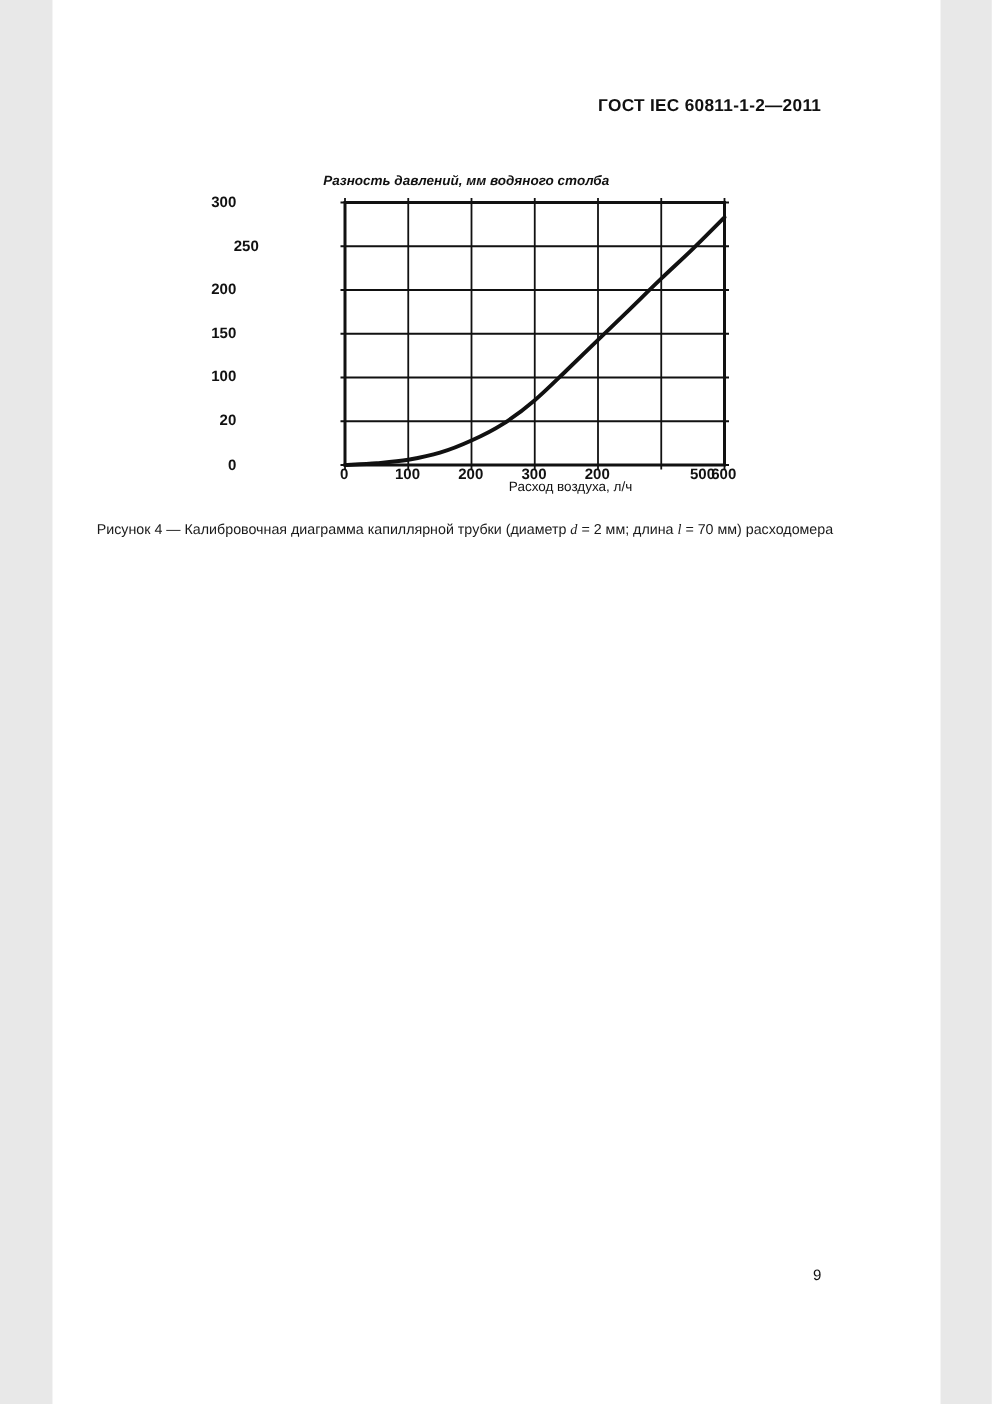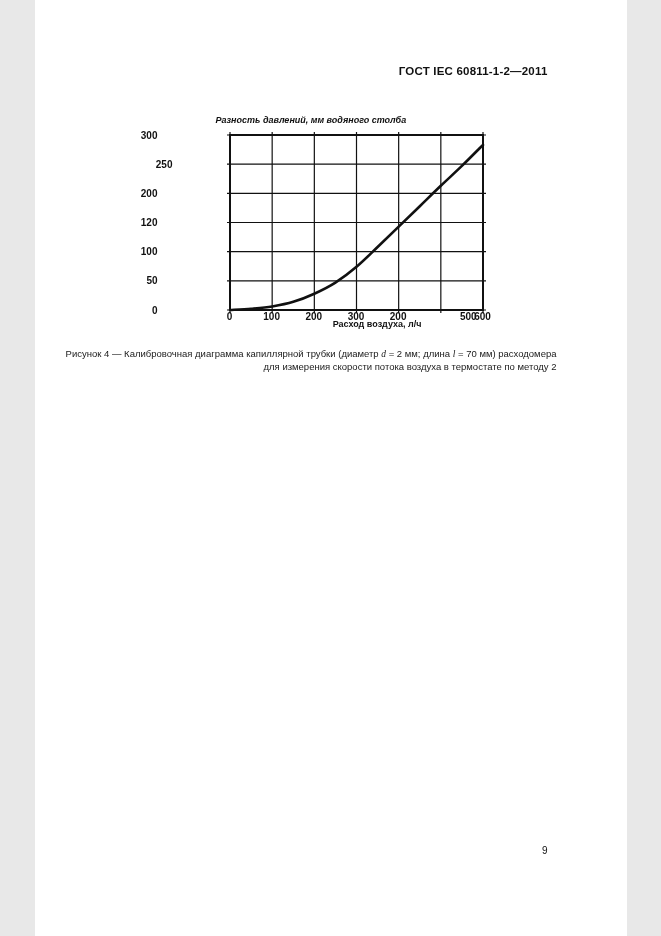--- a/index.html
+++ b/index.html
@@ -39,30 +39,30 @@
     position: absolute;
     font-size: 10px;
     font-weight: bold;
     white-space: nowrap;
   }
   .x-axis-label {
     position: absolute;
     top: 319px;
     right: 205px;
     font-size: 9px;
-    font-weight: bold;
+    font-weight: normal;
     white-space: nowrap;
     margin-left: 44px;
   }
   .caption {
     position: absolute;
     left: 30px;
-    right: 70px;
+    right: 55px;
     top: 348px;
-    text-align: right;
+    text-align: left;
     font-size: 9.5px;
     line-height: 12.5px;
     color: #1a1a1a;
   }
   .caption i {
     font-family: "Liberation Serif", serif;
     font-style: italic;
   }
   .page-number {
     position: absolute;
@@ -95,40 +95,39 @@
         <line x1="1" y1="91.5" x2="260" y2="91.5" stroke="#111111" stroke-width="1.2"></line>
         <line x1="1" y1="62.33333333333334" x2="260" y2="62.33333333333334" stroke="#111111" stroke-width="1.2"></line>
         <line x1="1" y1="33.16666666666666" x2="260" y2="33.16666666666666" stroke="#111111" stroke-width="1.2"></line>
         <line x1="1" y1="4" x2="260" y2="4" stroke="#111111" stroke-width="1.2"></line>
         <rect x="4" y="4" width="253" height="175" fill="none" stroke="#111111" stroke-width="2"></rect>
         <path d="M4.0,179.0C7.5,178.8 18.1,178.4 25.1,177.8C32.1,177.2 39.1,176.7 46.2,175.5C53.2,174.3 60.2,173.0 67.3,170.8C74.3,168.7 81.3,165.9 88.3,162.7C95.4,159.5 102.4,156.1 109.4,151.6C116.4,147.1 123.5,141.8 130.5,135.8C137.5,129.9 144.6,122.7 151.6,116.0C158.6,109.3 165.6,102.4 172.7,95.6C179.7,88.8 186.7,82.0 193.8,75.2C200.8,68.4 207.8,61.5 214.8,54.8C221.9,48.0 228.9,41.7 235.9,34.9C242.9,28.1 253.5,17.4 257.0,13.9" fill="none" stroke="#111111" stroke-width="2.6" stroke-linecap="round"></path>
       </svg>
 
     <div id="y-ticks">
         <span class="tick-label" style="right: 469px; top: 304.5px;">0</span>
-        <span class="tick-label" style="right: 469px; top: 275.333px;">50</span>
+        <span class="tick-label" style="right: 469px; top: 275.333px;">20</span>
         <span class="tick-label" style="right: 469px; top: 246.167px;">100</span>
-        <span class="tick-label" style="right: 469px; top: 217px;">120</span>
+        <span class="tick-label" style="right: 469px; top: 217px;">150</span>
         <span class="tick-label" style="right: 469px; top: 187.833px;">200</span>
         <span class="tick-label" style="right: 454px; top: 158.667px;">250</span>
         <span class="tick-label" style="right: 469px; top: 129.5px;">300</span>
       </div>
     <div id="x-ticks">
         <span class="tick-label" style="left: 195px; top: 311px; transform: translateX(-50%);">0</span>
         <span class="tick-label" style="left: 237.167px; top: 311px; transform: translateX(-50%);">100</span>
         <span class="tick-label" style="left: 279.333px; top: 311px; transform: translateX(-50%);">200</span>
         <span class="tick-label" style="left: 321.5px; top: 311px; transform: translateX(-50%);">300</span>
         <span class="tick-label" style="left: 363.667px; top: 311px; transform: translateX(-50%);">200</span>
         <span class="tick-label" style="left: 405.833px; top: 311px; transform: translateX(-50%); margin-left: 28px;">500</span>
         <span class="tick-label" style="left: 448px; top: 311px; transform: translateX(-50%); text-align: center;">600</span>
       </div>
 
     <div class="x-axis-label">Расход воздуха, л/ч</div>
   </div>
 
   <div class="caption">
     <div><span>Рисунок 4 — Калибровочная диаграмма капиллярной трубки (диаметр </span><i>d</i><span> = 2 мм; длина </span><i>l</i><span> = 70 мм) расходомера</span></div>
-    <div>для измерения скорости потока воздуха в термостате по методу 2</div>
   </div>
 
   <div class="page-number">9</div>
 
 </div>
 
 </body></html>

